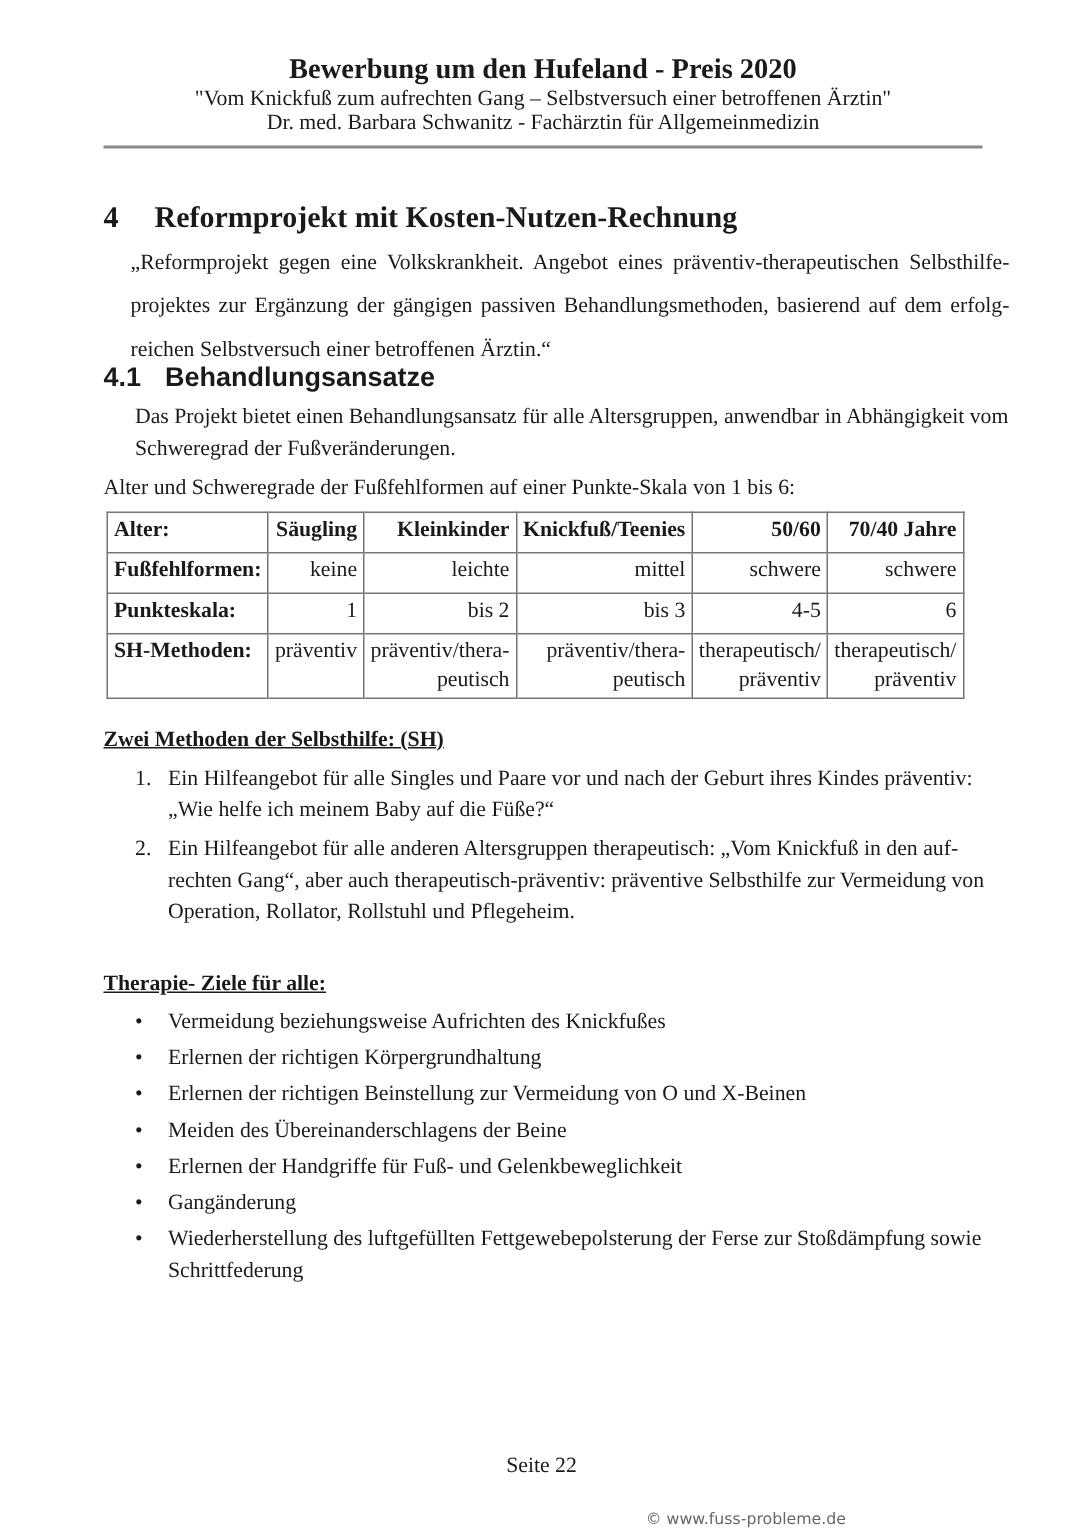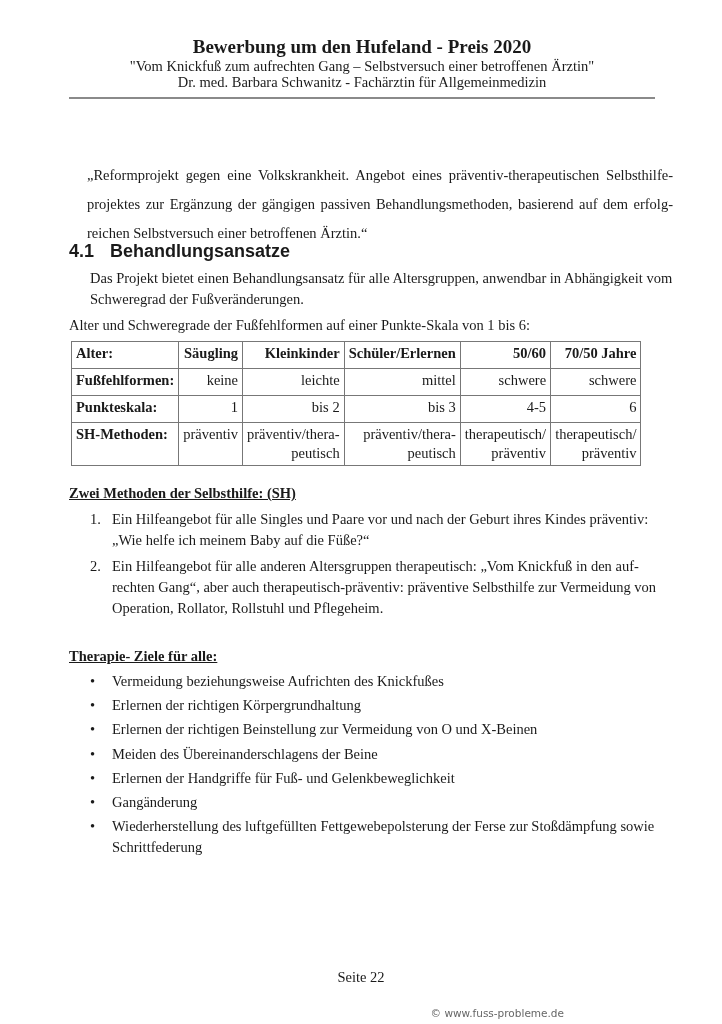--- a/index.html
+++ b/index.html
@@ -44,37 +44,40 @@
   </style>
 </head>
 <body>
 
 <div class="page">
   <div class="hdr hdr-title">Bewerbung um den Hufeland - Preis 2020</div>
   <div class="hdr hdr-sub1">"Vom Knickfuß zum aufrechten Gang – Selbstversuch einer betroffenen Ärztin"</div>
   <div class="hdr hdr-sub2">Dr. med. Barbara Schwanitz - Fachärztin für Allgemeinmedizin</div>
   <div class="hdr-rule"></div>
 
+  <div class="h1">
+    <span class="num">4</span><span>Reformprojekt mit Kosten-Nutzen-Rechnung</span>
+  </div>
   <div class="intro">„Reformprojekt gegen eine Volkskrankheit. Angebot eines präventiv-therapeutischen Selbsthilfe­projektes zur Ergänzung der gängigen passiven Behandlungsmethoden, basierend auf dem erfolg­reichen Selbstversuch einer betroffenen Ärztin.“</div>
 
   <div class="h2">
     <span class="num">4.1</span><span>Behandlungsansatze</span>
   </div>
   <div class="p2">Das Projekt bietet einen Behandlungsansatz für alle Altersgruppen, anwendbar in Abhängigkeit vom Schweregrad der Fußveränderungen.</div>
   <div class="tcap">Alter und Schweregrade der Fußfehlformen auf einer Punkte-Skala von 1 bis 6:</div>
 
   <table class="grid">
     <tbody>
         <tr class="head">
       <td class="rh">Alter:</td>
       <td class="c1">Säugling</td>
       <td class="c2">Kleinkinder</td>
-      <td class="c3">Schüler/Erlernen</td>
+      <td class="c3">Knickfuß/Teenies</td>
       <td class="c4">50/60</td>
-      <td class="c5">70/50 Jahre</td>
+      <td class="c5">70/40 Jahre</td>
     </tr>
     <tr>
       <td class="rh">Fußfehlformen:</td>
       <td>keine</td>
       <td>leichte</td>
       <td>mittel</td>
       <td>schwere</td>
       <td>schwere</td>
     </tr>
     <tr>

